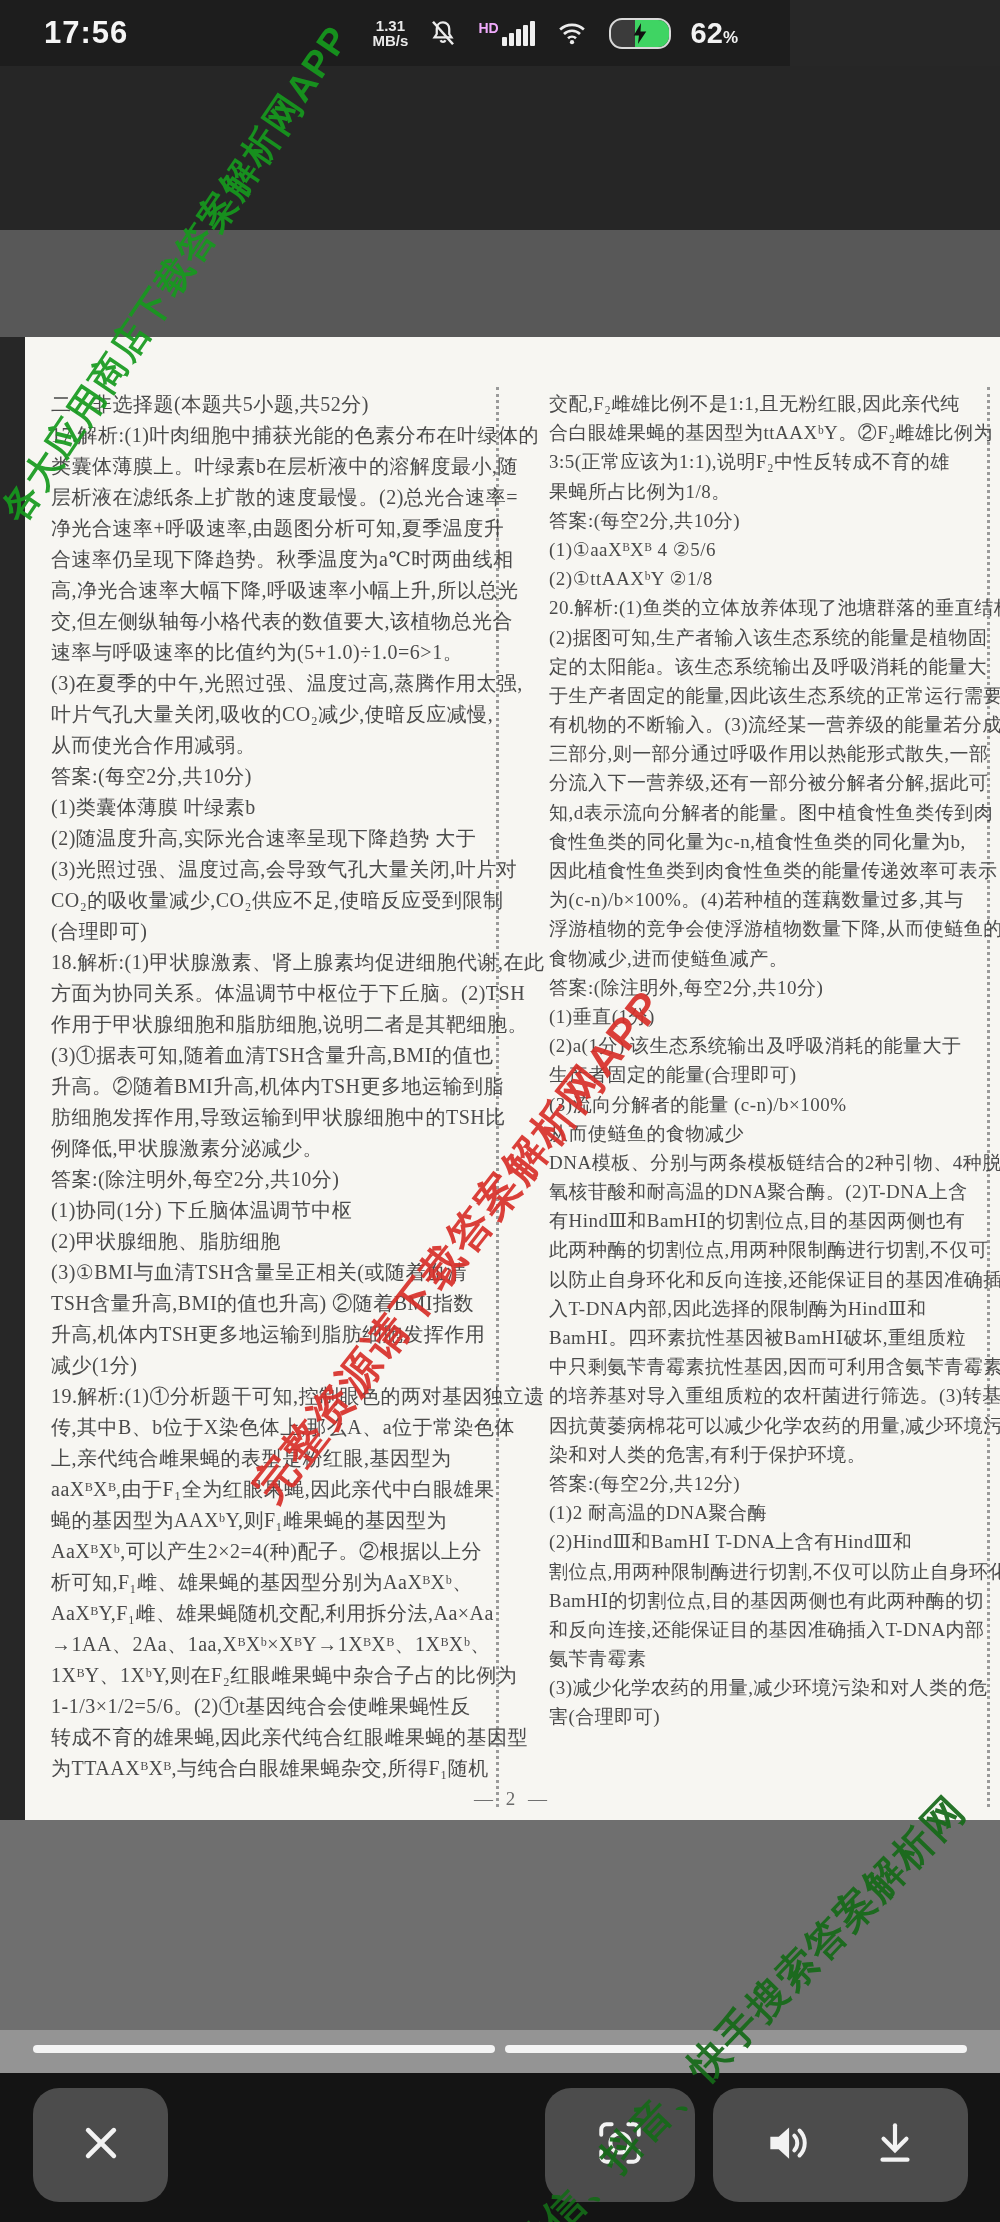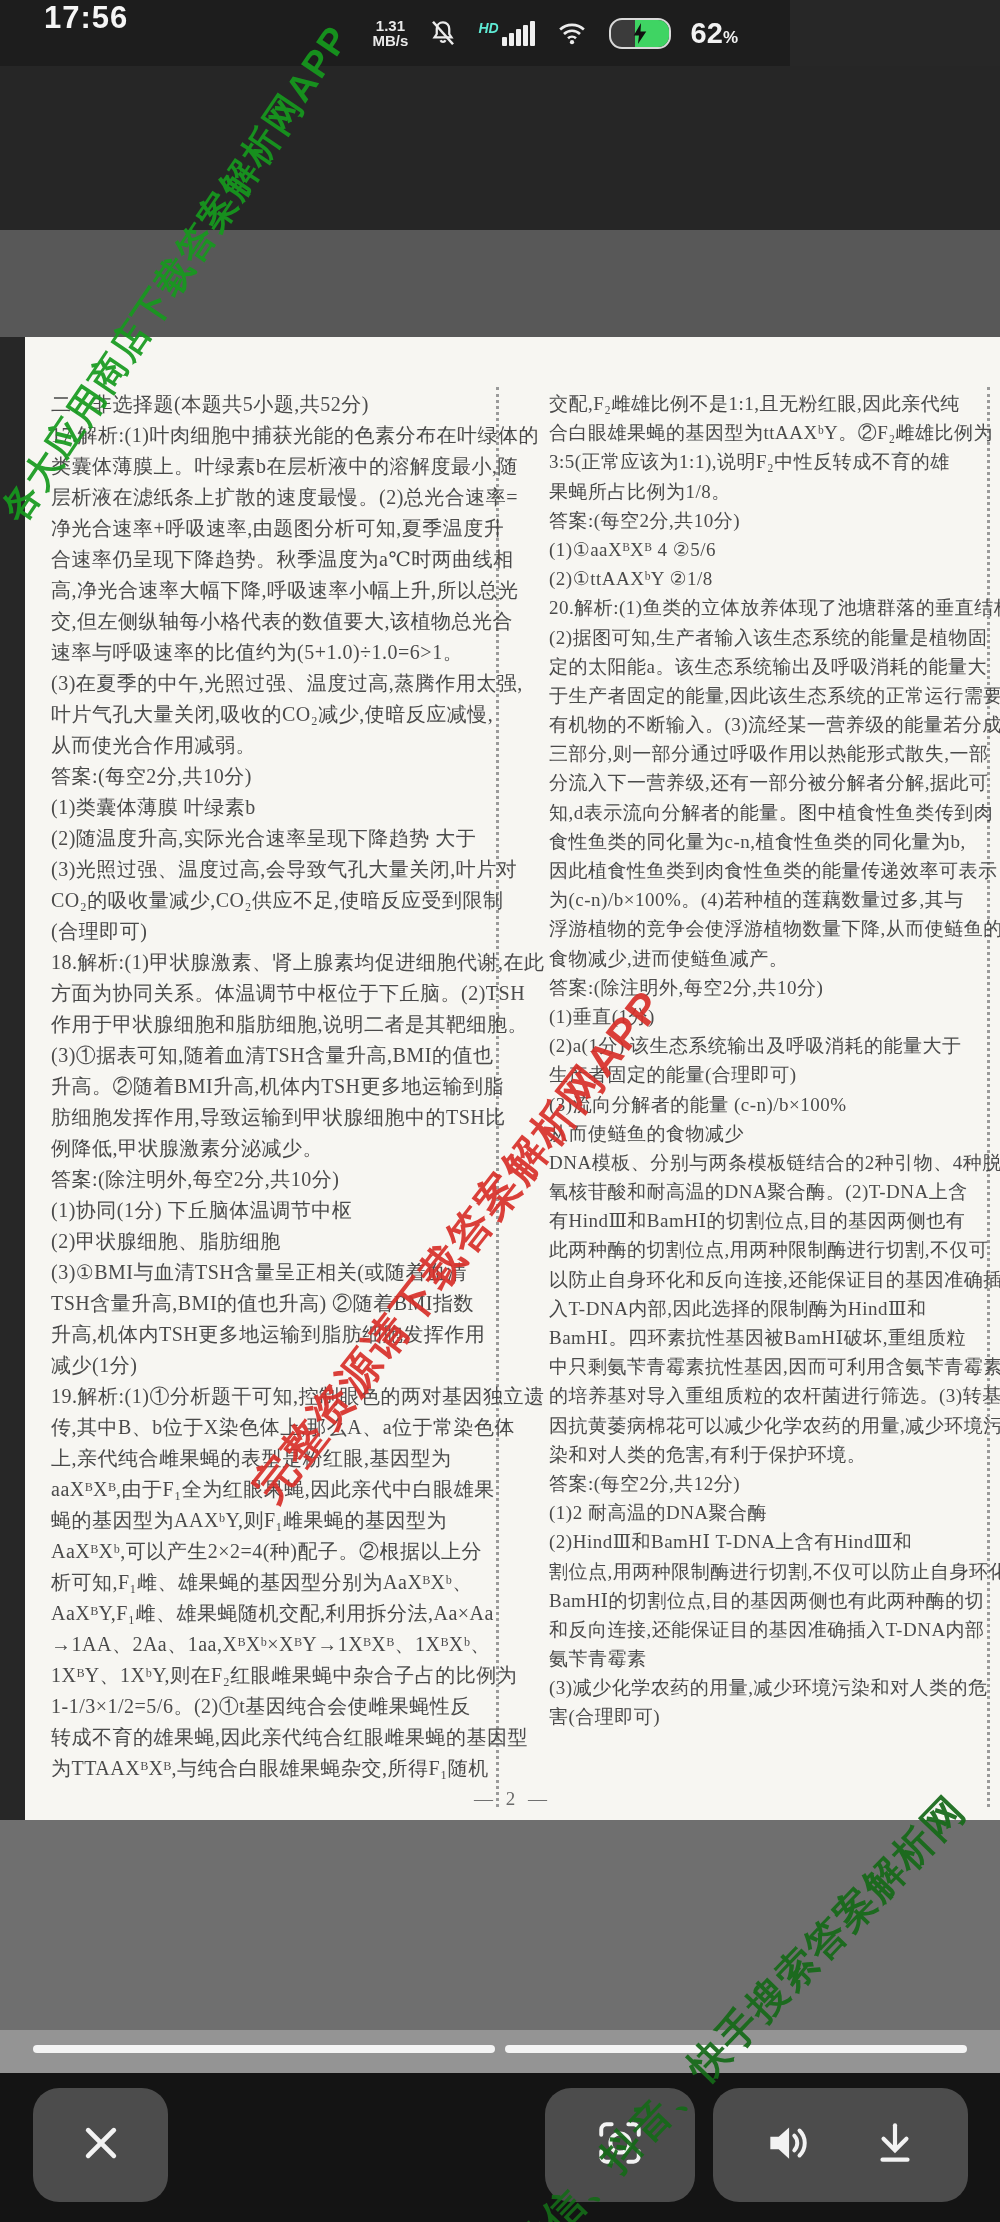--- a/index.html
+++ b/index.html
@@ -6,28 +6,28 @@
   body{
     position:relative;
     width:1000px;height:2222px;
     background:#272727;
     overflow:hidden;
     font-family:"Liberation Sans", sans-serif;
   }
   
   .statusbar{
     position:absolute;top:0;left:0;width:790px;height:66px;
-    background:#1d1d1d;display:flex;align-items:flex-start;z-index:4;
+    background:#1d1d1d;display:flex;align-items:center;z-index:4;
   }
   .time{color:#f5f5f5;font-size:31px;font-weight:700;margin-left:44px;letter-spacing:1px;}
   .sb-right{position:absolute;right:52px;top:0;height:66px;display:flex;align-items:center;gap:20px;}
   .netspeed{color:#e9e9e9;font-size:15px;font-weight:700;line-height:15px;text-align:center;}
   .sb-icon{display:flex;align-items:center;}
   .hdcluster{display:flex;align-items:flex-end;gap:3px;}
-  .hd{color:#5eead4;font-size:14px;font-weight:700;margin-bottom:10px;font-style:italic;}
+  .hd{color:#f0abfc;font-size:14px;font-weight:700;margin-bottom:10px;}
   .bars{display:flex;align-items:flex-end;gap:2px;}
   .bars i{display:block;width:5px;background:#efefef;border-radius:1px;}
   .batt{position:relative;width:58px;height:27px;border-radius:13px;background:#3b3b3b;border:2px solid #d9d9d9;overflow:hidden;}
   .batt .fill{position:absolute;right:0;top:0;bottom:0;width:58%;background:#3fd463;}
   .batt svg{position:absolute;left:14px;top:1px;}
   .pct{color:#f2f2f2;font-size:29px;font-weight:700;}
   .pct span{font-size:17px;font-weight:700;}
   
   .gap-top{position:absolute;top:66px;left:0;width:1000px;height:164px;background:#262626;}
   .band-upper{position:absolute;top:230px;left:0;width:1000px;height:107px;background:#585858;}

